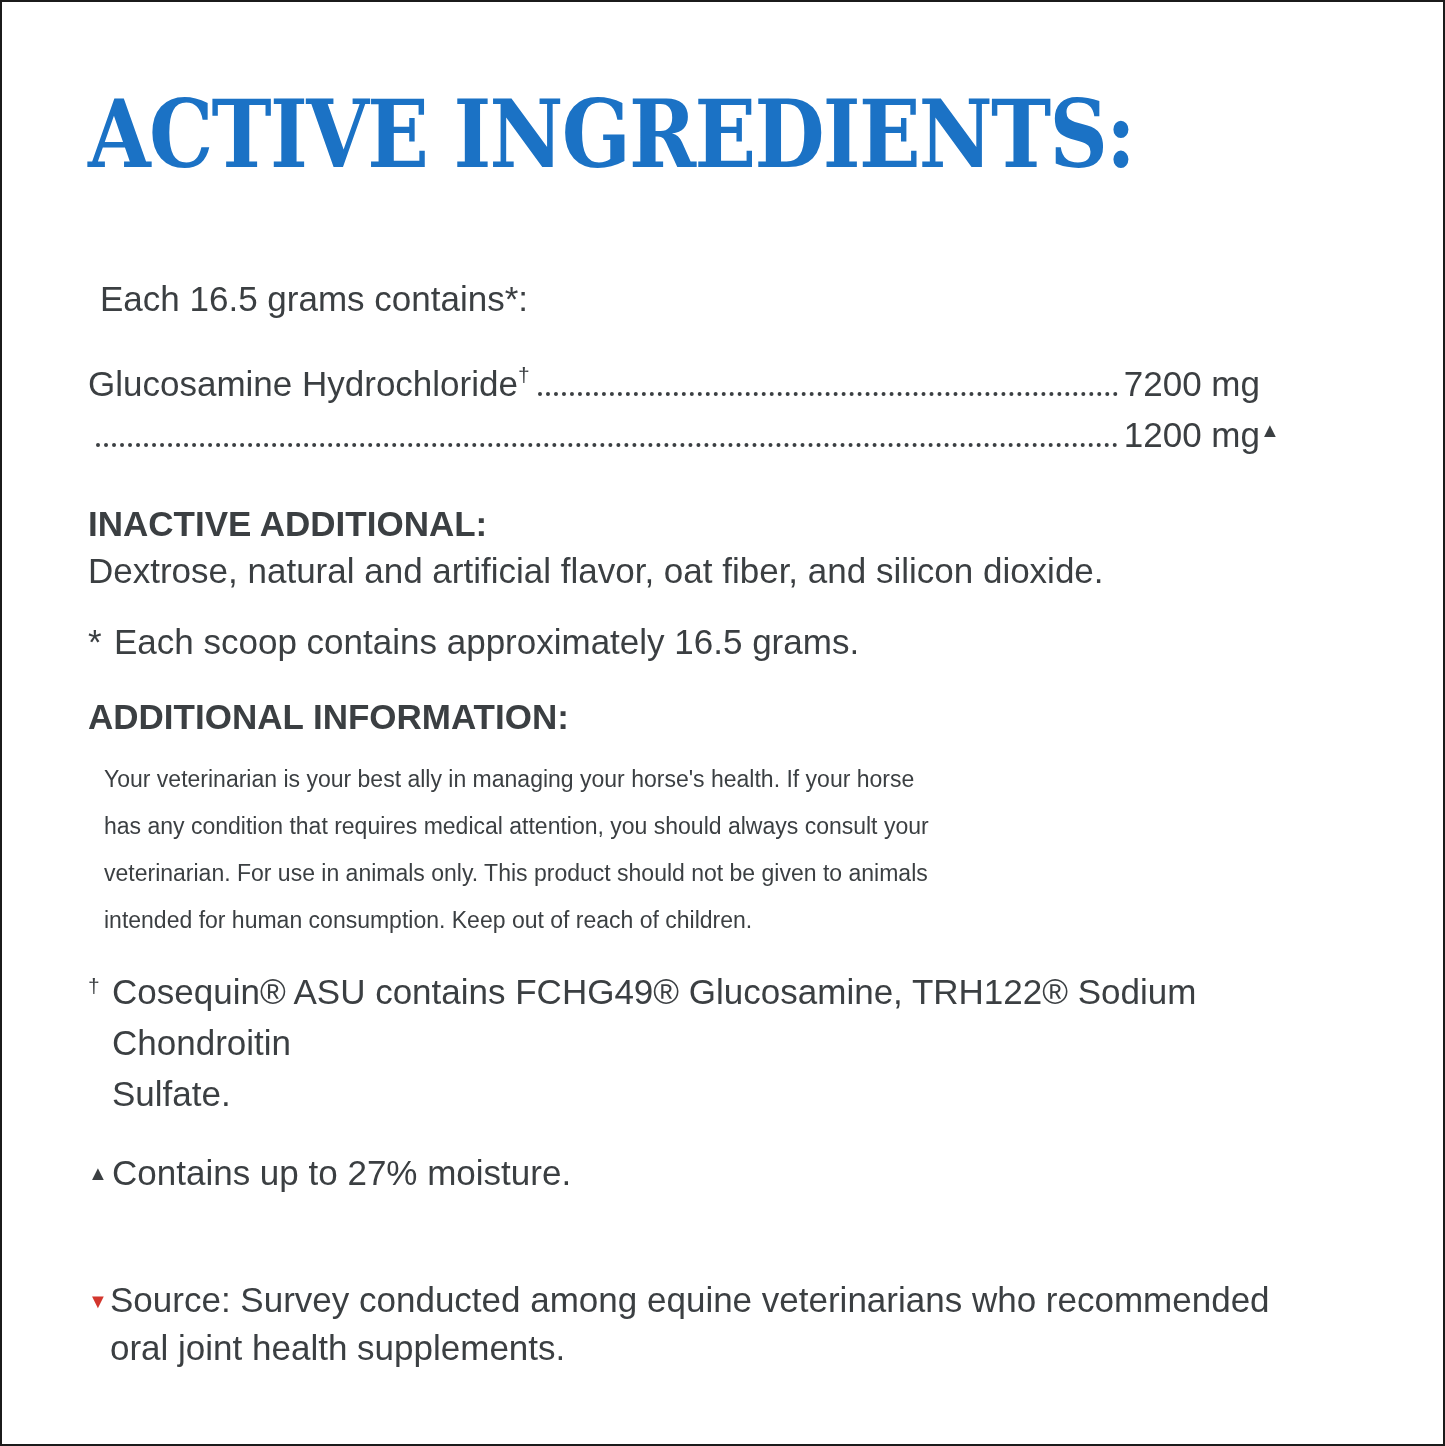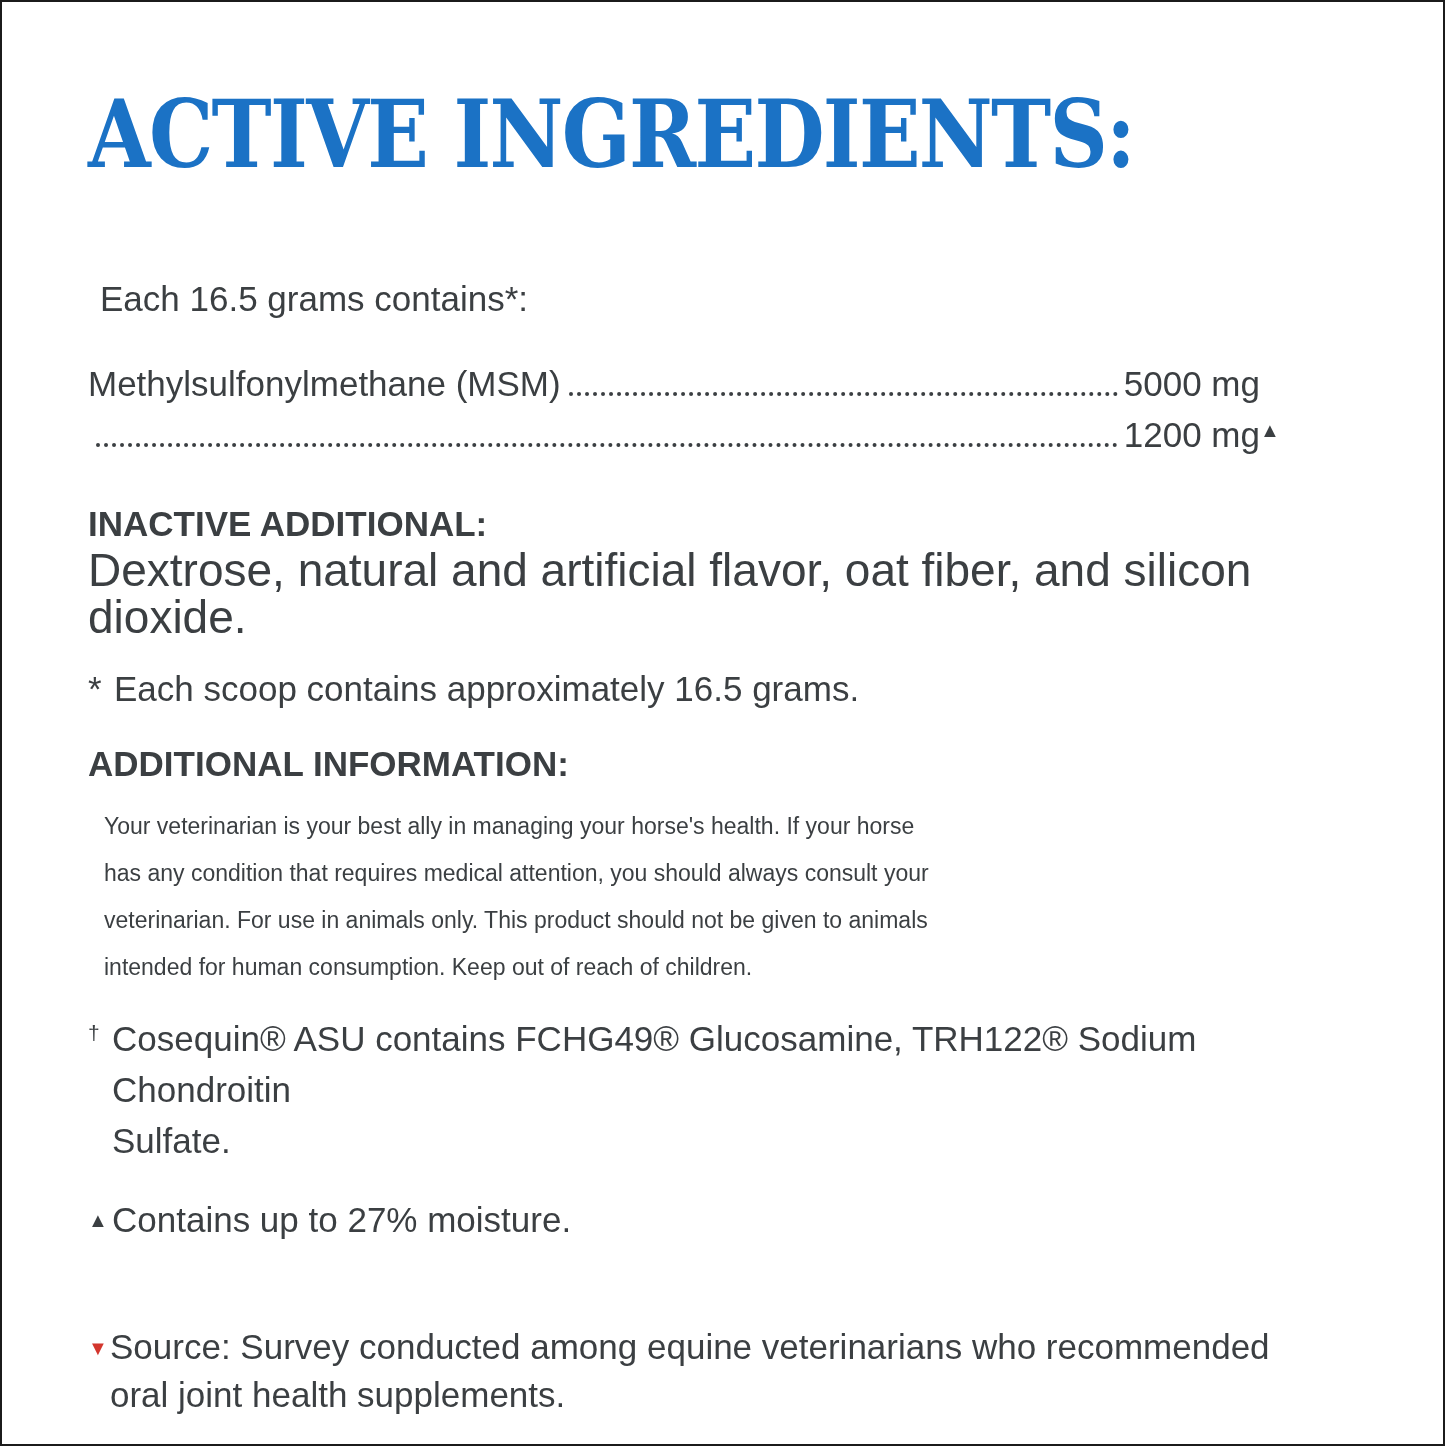--- a/index.html
+++ b/index.html
@@ -57,21 +57,21 @@
     font-size: 20px;
     color: #3b3f42;
   }
 
   .section-heading {
     margin: 40px 0 0 0;
     font-size: 35px;
     font-weight: bold;
     line-height: 47px;
   }
-  .body-line { margin: 0; font-size: 46px; line-height: 47px; }
+  .body-line { margin: 0; font-size: 35px; line-height: 47px; }
   .para { margin: 16px; font-size: 23px; line-height: 47px; white-space: pre-line; }
 
   .note { display: flex; font-size: 35px; line-height: 47px; }
   .note .text { flex: 1; white-space: pre-line; }
 
   .scoop-note { margin-top: 24px; }
   .scoop-note .marker { flex: 0 0 26px; }
 
   .additional-heading { margin-top: 28px; }
 
@@ -89,23 +89,23 @@
 
 <div class="frame">
   <div class="content">
 
     <h1 class="page-title">ACTIVE INGREDIENTS:</h1>
 
     <p class="serving">Each 16.5 grams contains*:</p>
 
     <div class="rows">
       <div class="row">
-        <span class="lbl"><span>Methylsulfonylmethane (MSM)</span><sup></sup></span>
+        <span class="lbl"><span>Glucosamine Hydrochloride</span><sup>†</sup></span>
         <span class="dots"></span>
-        <span class="val"><span>5000 mg</span><sup class="tri"></sup></span>
+        <span class="val"><span>7200 mg</span><sup class="tri"></sup></span>
       </div>
       <div class="row">
         <span class="dots"></span>
         <span class="val"><span>1200 mg</span><sup class="tri">▲</sup></span>
       </div>
     </div>
 
     <h2 class="section-heading">INACTIVE ADDITIONAL:</h2>
     <p class="body-line">Dextrose, natural and artificial flavor, oat fiber, and silicon dioxide.</p>
 

